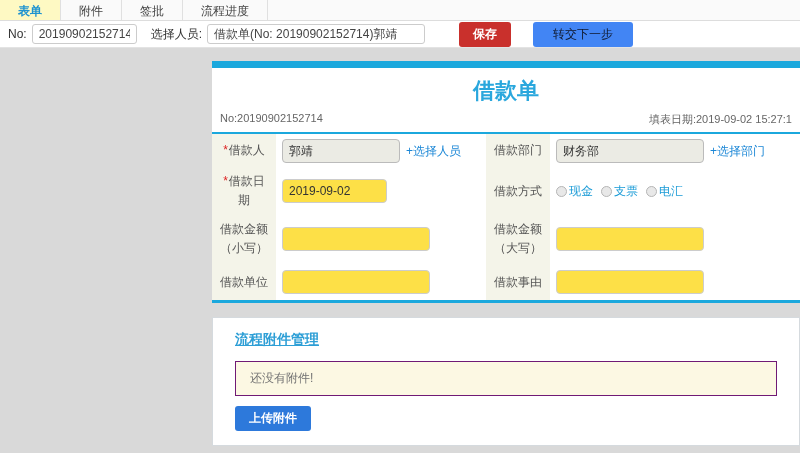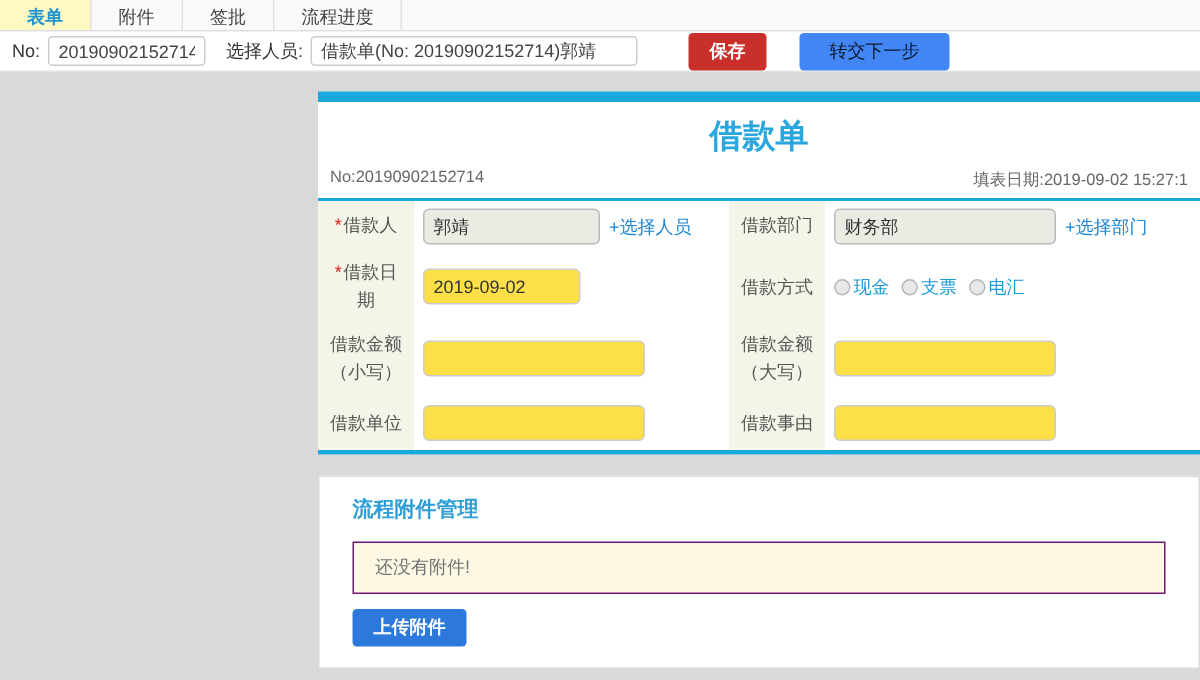--- a/index.html
+++ b/index.html
@@ -51,21 +51,21 @@
   .w118{width:118px;} .w148{width:148px;} .w105{width:105px;}
   .sel-link { color:#1c87d6; margin-left:6px; cursor:pointer; white-space:nowrap; }
   .radio-opt { display:flex; align-items:center; margin-right:8px; cursor:pointer; }
   .radio-circle { width:11px; height:11px; border-radius:50%; background:#e8e8e8;
     border:1px solid #b5b5b5; margin-right:2px; }
   .radio-opt span.lbl { color:#1a9bd7; }
   .card-bottombar { height:3px; background:#1ba8dd; }
 
   
   .attach-card { margin-top:14px; border:1px solid #d5dade; padding:13px 22px 14px; }
-  .attach-title { color:#2e9fd6; font-size:14px; font-weight:bold; }
+  .attach-title { color:#2e9fd6; font-size:14px; font-weight:bold;text-decoration:underline; }
   .attach-alert { margin-top:12px; background:#fcf8e3; border:1px solid #701a75;
     padding:8px 14px; color:#737373; }
   .btn-upload { margin-top:10px; background:#2d79db; color:#fff; font-weight:bold; }
 </style>
 </head>
 <body>
 
 <div class="tabbar">
   <div class="tab active">表单</div>
   <div class="tab">附件</div>

